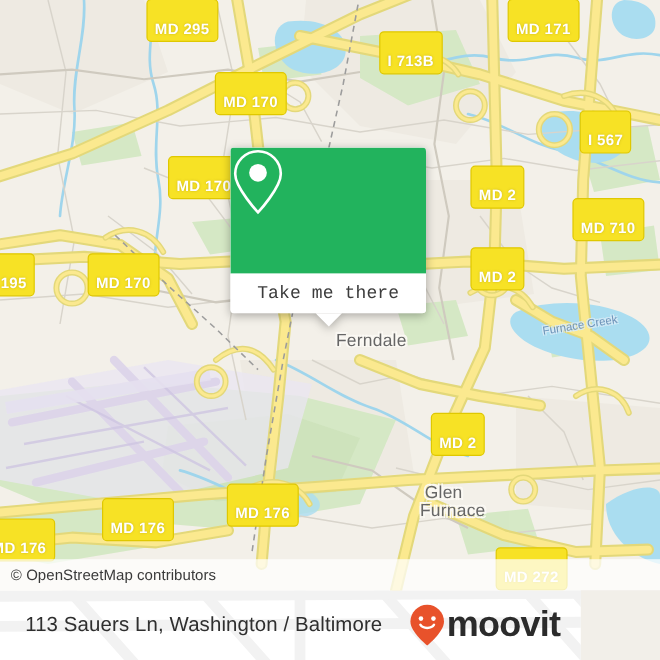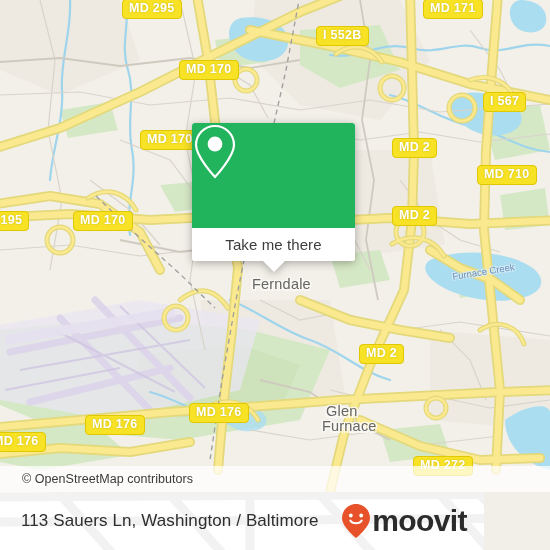--- a/index.html
+++ b/index.html
@@ -19,52 +19,53 @@
     position:absolute;
     color:#6d6d6d;
     font-weight:normal;
     text-shadow:-1.5px -1.5px 0 #fbf9f4, 1.5px -1.5px 0 #fbf9f4,
                 -1.5px 1.5px 0 #fbf9f4, 1.5px 1.5px 0 #fbf9f4,
                 0 0 3px #fbf9f4;
     white-space:pre;
     line-height:1.02;
     letter-spacing:.2px;
     pointer-events:none;
+    margin-left:28px;
   }
   .place-city{font-size:14.5px;color:#666;}
   .water-label{
     position:absolute;font-size:9.5px;color:#6f93b8;font-style:normal;
     text-shadow:-1px -1px 0 #d7eaf6,1px -1px 0 #d7eaf6,-1px 1px 0 #d7eaf6,1px 1px 0 #d7eaf6;
     white-space:pre;
   }
 
   
   .shield{
     position:absolute;
     background:#f7e225;
     border:1.6px solid #dfc800;
     border-radius:4px;
     color:#fff;
     font-size:12.5px;
     font-weight:bold;
     letter-spacing:.3px;
-    padding:2px 6px 3px 6px;
+    padding:18px 6px 3px 6px;
     line-height:13px;
     white-space:nowrap;
     text-shadow:0 0 2px rgba(120,100,0,.35);
     box-sizing:border-box;
   }
 
   
   #callout{
     position:absolute;left:192px;top:123px;width:163px;
     filter:drop-shadow(0 2px 4px rgba(0,0,0,.3));
   }
   #callout .card{
-    width:163px;border-radius:3px;overflow:hidden;background:#fff;
+    width:163px;border-radius:3px;overflow:hidden;background:#fff;font-family:Liberation Mono, monospace;
   }
   #callout .green{
     height:105px;background:#22b35d;display:flex;align-items:center;justify-content:center;
   }
   #callout .bar{
     height:33px;background:#fff;display:flex;align-items:center;justify-content:center;
   }
   #callout .bar span{
     font-size:15px;color:#3c3c3c;letter-spacing:.1px;
   }
@@ -74,21 +75,21 @@
     border-top:11px solid #fff;
   }
 
   
   #attribution{
     position:absolute;left:0;top:466px;width:550px;height:26px;
     background:rgba(255,255,255,.72);
     display:flex;align-items:center;
   }
   #attribution span{
-    font-size:12.5px;color:#3a3a3a;padding-left:22px;letter-spacing:.05px;
+    font-size:12.5px;color:#3a3a3a;padding-left:9px;letter-spacing:.05px;
   }
 
   
   #footer{
     position:absolute;left:0;top:492px;width:484px;height:58px;
     background:#ffffff;overflow:hidden;
   }
   #footer .bgstreets{position:absolute;left:0;top:0;opacity:1;}
   #footer .addr{
     position:absolute;left:21px;top:0;height:58px;display:flex;align-items:center;
@@ -287,21 +288,21 @@
     </svg>
 
     <div class="place-label place-city" style="left:252px;top:277px;">Ferndale</div>
     <div class="place-label place-city" style="left:326px;top:404px;">Glen</div>
     <div class="place-label place-city" style="left:322px;top:419px;">Furnace</div>
 
     <div class="water-label" style="left:452px;top:266px;transform:rotate(-9deg);">Furnace Creek</div>
 
     <div class="shield" style="left:122px;top:-1px;">MD 295</div>
     <div class="shield" style="left:423px;top:-1px;">MD 171</div>
-    <div class="shield" style="left:316px;top:26px;">I 552B</div>
+    <div class="shield" style="left:316px;top:26px;">I 713B</div>
     <div class="shield" style="left:179px;top:60px;">MD 170</div>
     <div class="shield" style="left:483px;top:92px;">I 567</div>
     <div class="shield" style="left:140px;top:130px;">MD 170</div>
     <div class="shield" style="left:392px;top:138px;">MD 2</div>
     <div class="shield" style="left:477px;top:165px;">MD 710</div>
     <div class="shield" style="left:73px;top:211px;">MD 170</div>
     <div class="shield" style="left:392px;top:206px;">MD 2</div>
     <div class="shield" style="left:-14px;top:211px;">I 195</div>
     <div class="shield" style="left:359px;top:344px;">MD 2</div>
     <div class="shield" style="left:189px;top:403px;">MD 176</div>

